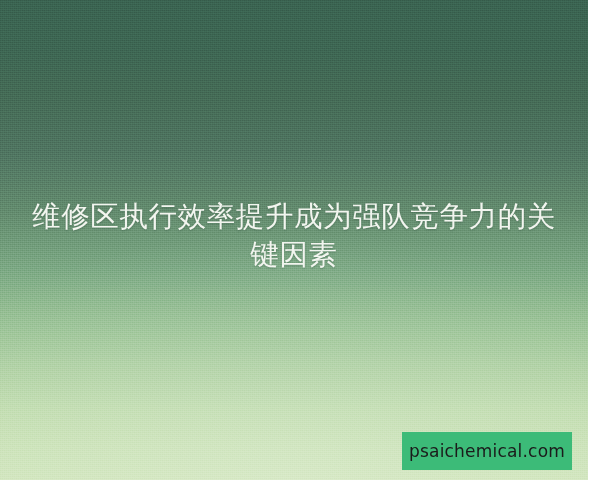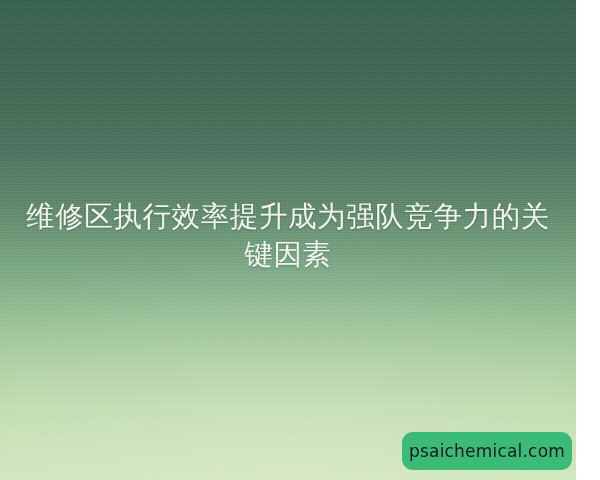--- a/index.html
+++ b/index.html
@@ -23,20 +23,21 @@
         #446a55 20%,
         #4f7460 32%,
         #628a6d 44%,
         #7ba883 56%,
         #96bf93 66%,
         #aed0a3 76%,
         #c0dcaf 85%,
         #cae2b7 93%,
         #d0e5bc 100%
       );
+    padding-left: 12px;
   }
 
   
   #noise {
     position: absolute;
     inset: 0;
     pointer-events: none;
     opacity: .14;
     mix-blend-mode: overlay;
     background-image:
@@ -74,21 +75,20 @@
   #watermark {
     position: absolute;
     left: 402px;
     top: 432px;
     width: 170px;
     height: 38px;
     background: #3cbb78;
     display: flex;
     align-items: center;
     justify-content: center;
-    border-radius: 11px;
   }
 
   #watermark-text {
     color: #1b1b1b;
     font-size: 17px;
     line-height: 1;
     letter-spacing: .2px;
     font-weight: 400;
     font-family: "DejaVu Sans", "Liberation Sans", sans-serif;
   }

